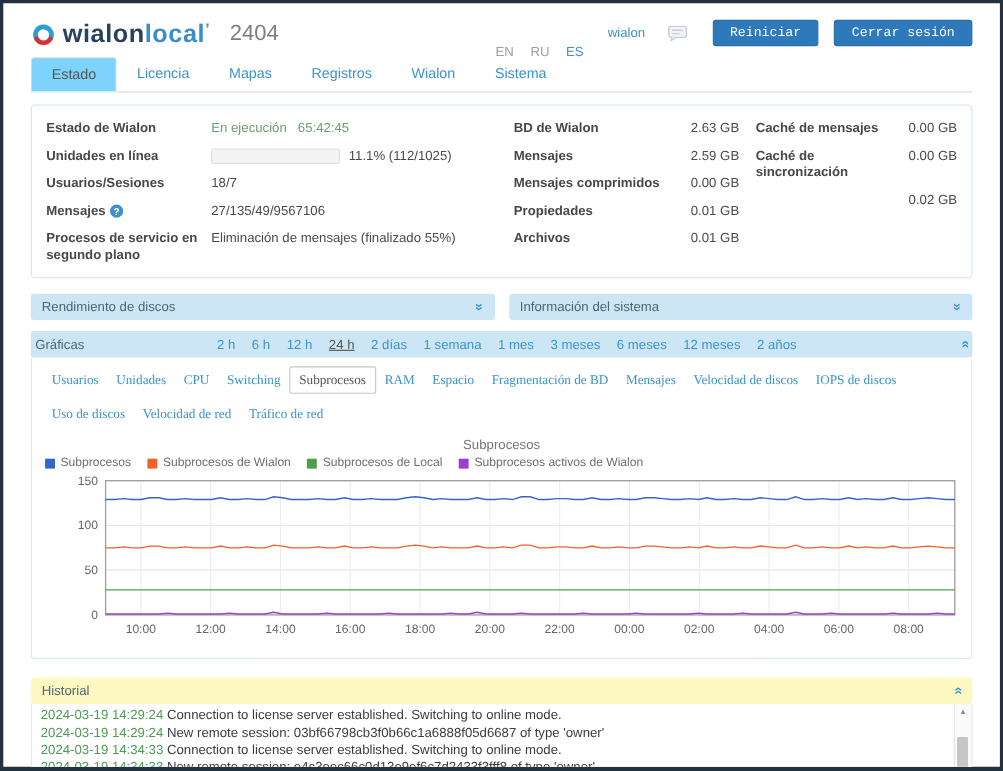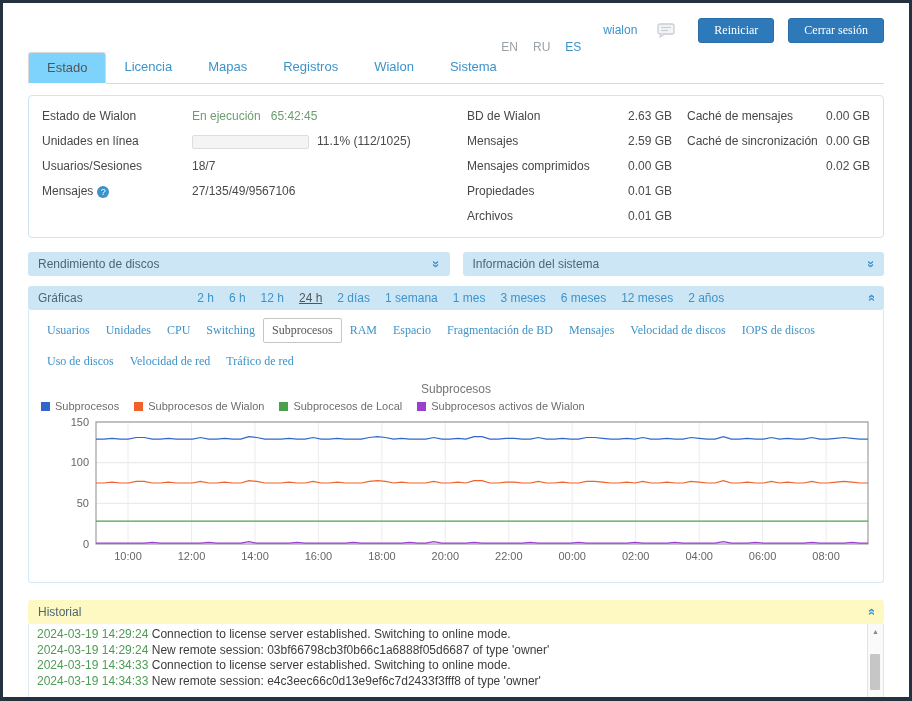--- a/index.html
+++ b/index.html
@@ -12,47 +12,47 @@
   .brand .b1{color:#28425e;}
   .brand .b2{color:#3a8fc8;}
   .brand .mark{color:#3a8fc8;font-size:14px;vertical-align:top;}
   .version{color:#7d7d7d;font-size:20px;margin-left:12px;}
   .header-right{margin-left:auto;display:flex;align-items:center;gap:14px;}
   .langs{display:flex;gap:15px;margin-right:8px;}
   .lang{font-size:12px;color:#9aa0a6;cursor:pointer;margin-top:34px;}
   .lang.active{color:#3d93c9;}
   .user{font-size:12px;color:#3d93c9;cursor:pointer;text-decoration:none;margin-right:6px;}
   .chat{cursor:pointer;display:flex;align-items:center;margin-right:8px;}
-  .btn{background:#2e79b9;border:1px solid #2a6da8;color:#fff;font-size:12px;font-family:Liberation Serif, serif;padding:4px 15px;border-radius:3px;cursor:pointer;}
+  .btn{background:#2e79b9;border:1px solid #2a6da8;color:#fff;font-size:12px;font-family:Liberation Mono, monospace;padding:4px 15px;border-radius:3px;cursor:pointer;}
   
   .tabbar{display:flex;margin:3px 25px 0 25px;border-bottom:1px solid #d9d9d9;}
   .tab{font-size:13px;color:#3d93c9;padding:7px 18px 8px 18px;cursor:pointer;position:relative;}
   .tab.active{color:#555;background:#7dd3fc;border:1px solid #d9d9d9;border-bottom:1px solid #fff;border-radius:3px 3px 0 0;margin-bottom:-1px;cursor:default;}
   
   .status{margin:11px 25px 0 25px;border:1px solid #cfe4f2;border-radius:4px;padding:13px 13px 3px 13px;display:grid;grid-template-columns:410px 205px 1fr;column-gap:15px;}
   .srow{display:flex;margin-bottom:10px;font-size:12px;line-height:15px;}
-  .slabel{font-weight:normal;color:#474747;width:142px;flex:none;padding-right:8px;}
+  .slabel{font-weight:bold;color:#474747;width:142px;flex:none;padding-right:8px;}
   .scol2 .slabel{width:auto;flex:1;}
   .sval{color:#4a4a4a;}
   .sval.right{margin-left:auto;text-align:right;}
   .green{color:#6b9e70;}
   .uptime{margin-left:10px;}
   .pbar{display:inline-block;width:115px;height:12px;background:#f4f4f4;border:1px solid #ddd;border-radius:2px;overflow:hidden;vertical-align:middle;margin-right:8px;}
   .pfill{height:100%;background:#2e79b9;}
   .helpdot{display:inline-block;width:12px;height:12px;border-radius:50%;background:#3d93c9;color:#fff;font-size:9px;line-height:12px;text-align:center;margin-left:4px;cursor:pointer;}
   
   .row2{display:flex;gap:13px;margin:14px 25px 0 25px;}
   .phead{background:#cde6f5;border-radius:3px;padding:5px 10px;font-size:12px;color:#4d6675;display:flex;align-items:center;flex:1;}
   .phead .ptitle{flex:none;}
   .chev{color:#3d93c9;font-weight:bold;font-size:13px;line-height:10px;display:inline-block;cursor:pointer;margin-left:auto;}
   .chev.down{transform:rotate(90deg);}
   .chev.up{transform:rotate(-90deg);}
   
   .charts{margin:10px 25px 0 25px;}
-  .ghead{background:#cde6f5;border-radius:3px;padding:5px 10px;font-size:12px;color:#4d6675;display:flex;align-items:center;}
+  .ghead{background:#cde6f5;border-radius:3px;padding:5px 4px;font-size:12px;color:#4d6675;display:flex;align-items:center;}
   .ranges{margin-left:auto;display:flex;gap:15px;margin-right:28px;}
   .range{font-size:12px;color:#3d93c9;cursor:pointer;white-space:nowrap;}
   .range.active{color:#555;text-decoration:underline;cursor:default;}
   .chart-content{border:1px solid #d5e8f5;border-top:none;border-radius:0 0 3px 3px;padding:8px 10px 12px 10px;}
   .ctabs{display:flex;flex-wrap:wrap;row-gap:7px;align-items:center;font-family:Liberation Serif, serif;}
   .ctab{font-size:12px;color:#3d93c9;padding:4px 8px;cursor:pointer;white-space:nowrap;}
   .ctab.active{color:#555;border:1px solid #c6c6c6;border-radius:2px;background:#fff;cursor:default;}
   .ctitle{text-align:center;font-size:12px;color:#757575;margin-top:9px;}
   .legend{display:flex;gap:15px;align-items:center;margin:4px 0 2px 2px;}
   .litem{display:flex;align-items:center;gap:5px;font-size:11px;color:#6e6e6e;}
@@ -69,20 +69,28 @@
   .sarrow.up{top:1px;}
   .sthumb{position:absolute;left:2px;width:10px;top:30px;height:36px;background:#c6c6c6;border-radius:1px;cursor:pointer;}
   svg text{font-family:"Liberation Sans",sans-serif;}
 </style>
 </head>
 <body>
 
 <div class="frame">
 
   <header>
+    <div class="logo">
+      <svg width="23" height="23" viewBox="0 0 24 24">
+        <path d="M 5.2 16.6 A 7.6 7.6 0 1 1 18.9 16.4" fill="none" stroke="#2b9cd8" stroke-width="4.4" stroke-linecap="round"></path>
+        <path d="M 18.6 17.0 A 7.6 7.6 0 0 1 5.6 17.1" fill="none" stroke="#d2333c" stroke-width="4.4" stroke-linecap="round"></path>
+      </svg>
+      <span class="brand"><span class="b1">wialon</span><span class="b2">local</span><span class="mark b2">ʼ</span></span>
+      <span class="version">2404</span>
+    </div>
     <div class="header-right">
       <nav class="langs" id="langs">
           <span class="lang">EN</span>
           <span class="lang">RU</span>
           <span class="lang active">ES</span>
         </nav>
       <a class="user">wialon</a>
       <span class="chat">
         <svg width="19" height="15" viewBox="0 0 19 15">
           <rect x="1" y="1" width="16" height="10" rx="2" fill="#f2f4f6" stroke="#c9ced4" stroke-width="1.3"></rect>
@@ -115,20 +123,24 @@
           <div class="slabel">Unidades en línea</div>
           <div class="sval"><span class="pbar"><span class="pfill" style="width: 11.1%;"></span></span><span>11.1% (112/1025)</span></div>
         </div>
         <div class="srow">
           <div class="slabel">Usuarios/Sesiones</div>
           <div class="sval">18/7</div>
         </div>
         <div class="srow">
           <div class="slabel">Mensajes<span class="helpdot">?</span></div>
           <div class="sval">27/135/49/9567106</div>
+        </div>
+        <div class="srow">
+          <div class="slabel">Procesos de servicio en segundo plano</div>
+          <div class="sval">Eliminación de mensajes (finalizado 55%)</div>
         </div>
       </div>
     <div class="scol scol2" id="scol2">
         <div class="srow">
           <div class="slabel">BD de Wialon</div>
           <div class="sval right">2.63 GB</div>
         </div>
         <div class="srow">
           <div class="slabel">Mensajes</div>
           <div class="sval right">2.59 GB</div>

